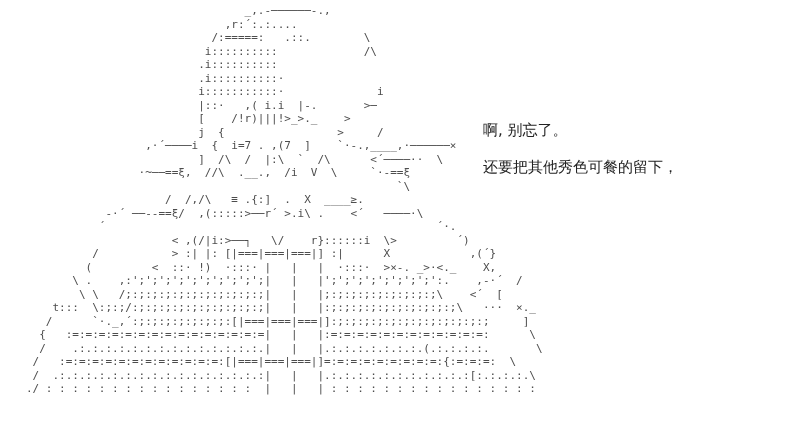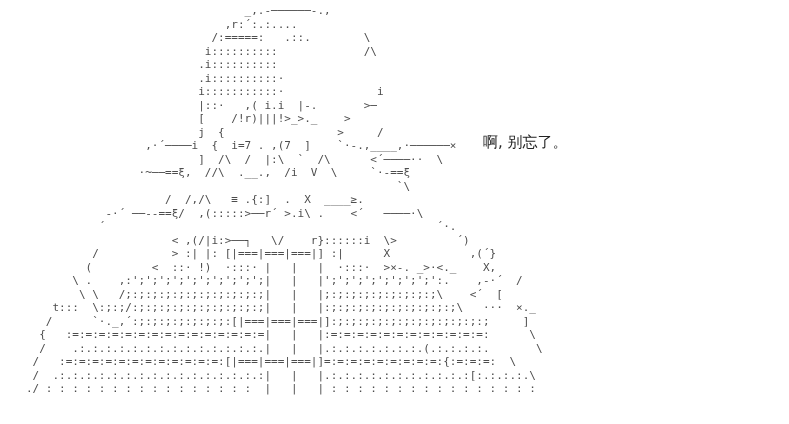--- a/index.html
+++ b/index.html
@@ -28,21 +28,21 @@
   }
   #dialogue {
     position: absolute;
     left: 483px;
     top: 121px;
     font-family: "DejaVu Sans", "Liberation Sans", sans-serif;
     font-size: 15px;
     line-height: 19px;
     color: #222222;
   }
-  #dialogue .para1 { margin: 12px 0 0 0; }
+  #dialogue .para1 { margin: 0 0 0 0; }
   #dialogue .para2 { margin: 18px 0 0 0; }
   #dialogue div { white-space: nowrap; }
 </style>
 </head>
 <body>
 
 <div id="canvas">
   <pre id="aa-art">                                 _,.-──────-.,
                               ,r:´:.:....
                             /:=====:   .::.        \
@@ -68,14 +68,15 @@
     t:::  \:;:;/:;:;:;:;:;:;:;:;:;:;|   |   |:;:;:;:;:;:;:;:;:;:;\   ···  ×._
    /      `·._,´:;:;:;:;:;:;:;:[|===|===|===|]:;:;:;:;:;:;:;:;:;:;:;:;     ]
   {   :=:=:=:=:=:=:=:=:=:=:=:=:=:=:=|   |   |:=:=:=:=:=:=:=:=:=:=:=:=:      \
   /    .:.:.:.:.:.:.:.:.:.:.:.:.:.:.|   |   |.:.:.:.:.:.:.:.(.:.:.:.:.       \
  /   :=:=:=:=:=:=:=:=:=:=:=:=:[|===|===|===|]=:=:=:=:=:=:=:=:=:{:=:=:=:  \
  /  .:.:.:.:.:.:.:.:.:.:.:.:.:.:.:.:|   |   |.:.:.:.:.:.:.:.:.:.:.:[:.:.:.:.\
 ./ : : : : : : : : : : : : : : : :  |   |   | : : : : : : : : : : : : : : : :</pre>
 
   <div id="dialogue">
     <div class="para1">啊, 别忘了。</div>
+    <div class="para2">还要把其他秀色可餐的留下，</div>
   </div>
 </div>
 
 </body></html>

